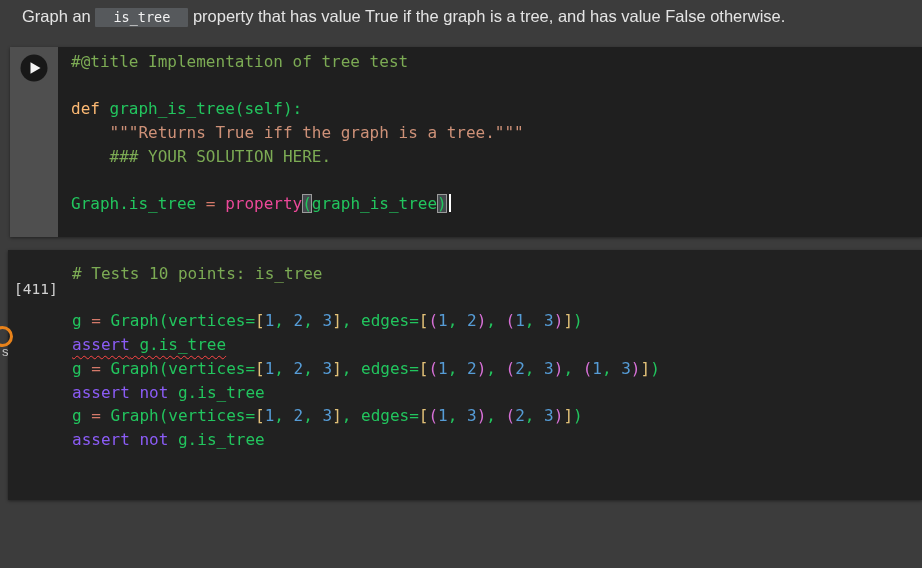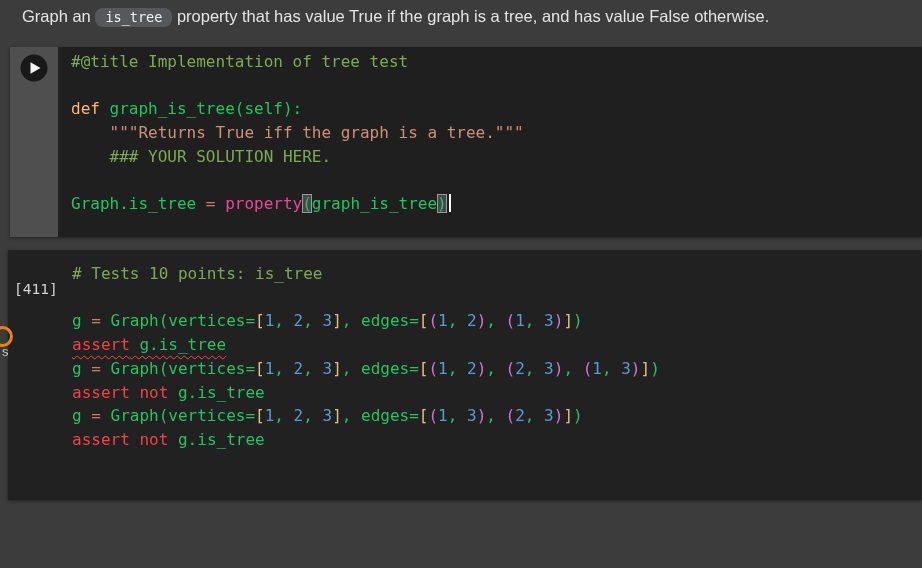--- a/index.html
+++ b/index.html
@@ -7,21 +7,21 @@
     width:922px;height:568px;overflow:hidden;
     background:#3c3c3c;
     font-family:"Liberation Sans",sans-serif;
   }
   .page{position:relative;width:922px;height:568px}
 
   
   .prompt{padding:7px 16px 0 22px;color:#e4e4e4;font-size:16.5px;white-space:nowrap}
   .inline-code{
     font-family:"DejaVu Sans Mono",monospace;font-size:13.5px;
-    background:#56595c;color:#f2f2f2;padding:1px 10px 2px;border-radius:8px;
+    background:#56595c;color:#f2f2f2;padding:1px 18px 2px;border-radius:1px;
   }
 
   
   .section-header{display:flex;align-items:center;margin-top:48px;padding-left:16px;gap:18px}
   .chevron{width:18px;height:18px;display:flex;align-items:center;justify-content:center;cursor:pointer}
   .section-title{margin:0;font-size:22px;font-weight:400;color:#dedede}
 
   
   .cell{position:relative;box-shadow:0 1px 3px rgba(0,0,0,.45)}
   .cell1{margin:21px 0 0 10px;display:flex;height:190px}
@@ -36,21 +36,21 @@
   .cell2 .code{padding:12px 0 0 64px}
   .exec-count{
     position:absolute;left:6px;top:28px;line-height:23.7px;
     font-family:"DejaVu Sans Mono",monospace;font-size:14.5px;color:#d2d2d2;
   }
 
   
   .pl{color:#22c55e}
   .cm{color:#7cab54}
   .kw{color:#fdba74}
-  .kw2{color:#ef4444}
+  .kw2{color:#8b5cf6}
   .str{color:#ce9178}
   .fn{color:#ec4899}
   .op{color:#d4796a}
   .num{color:#569cd6}
   .br1{color:#e2c178}
   .br2{color:#d670d6}
   .bm{background:#45494e;box-shadow:inset 0 0 0 1px #9a9a9a}
   .cursor{display:inline-block;width:2px;height:18px;background:#fff;vertical-align:-3px;margin-left:2px}
 
   .squiggle{

